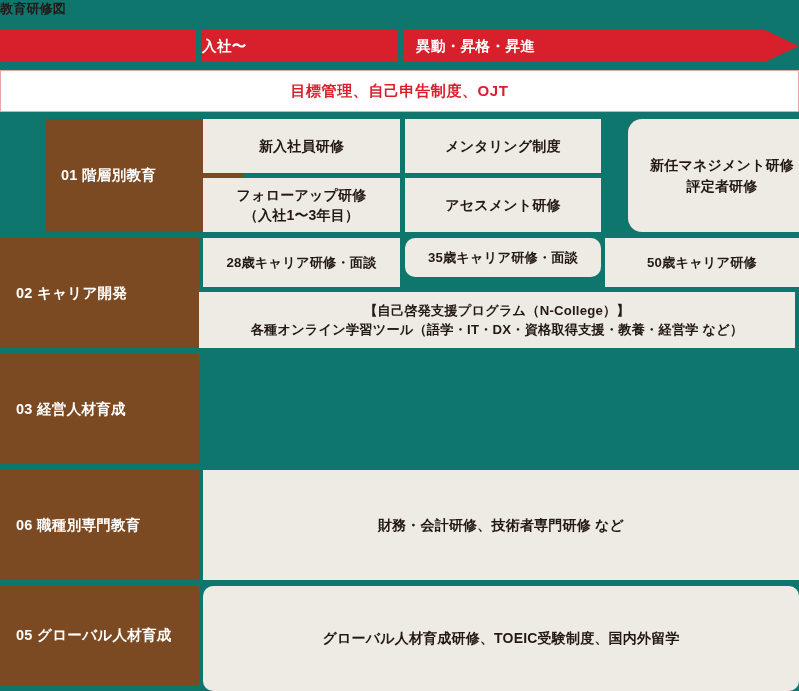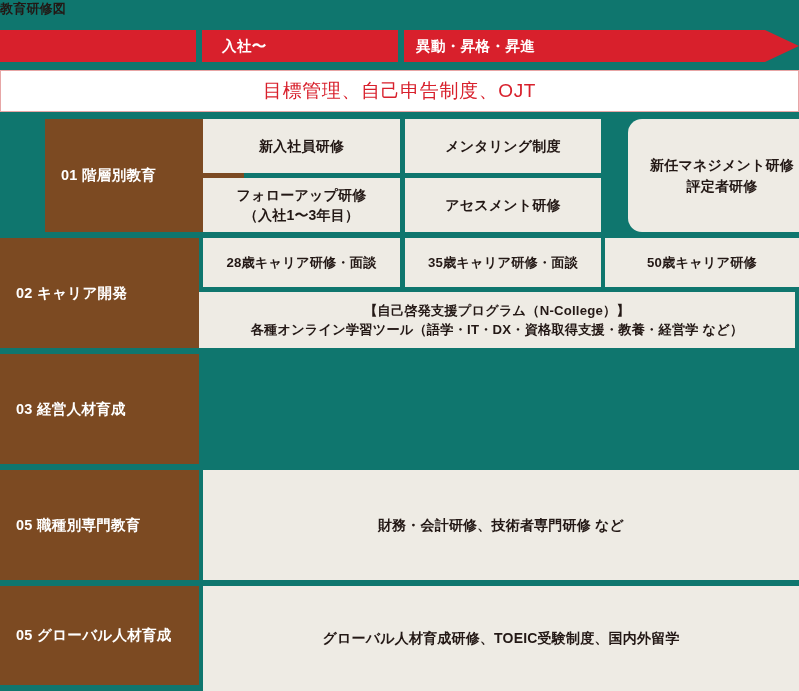--- a/index.html
+++ b/index.html
@@ -52,21 +52,21 @@
     letter-spacing: 0.4px;
     display: flex;
     align-items: center;
     box-sizing: border-box;
     white-space: nowrap;
   }
   .hdr-blank { left: 0px; width: 196px; }
   .hdr-entry {
     left: 202px;
     width: 196px;
-    padding-left: 20px;
+    padding-left: 0;
   }
   .hdr-arrow {
     left: 404px;
     width: 395px;
     padding-left: 12px;
     background: #d8202c;
     -webkit-clip-path: polygon(0 0, calc(100% - 34px) 0, 100% 50%, calc(100% - 34px) 100%, 0 100%);
     clip-path: polygon(0 0, calc(100% - 34px) 0, 100% 50%, calc(100% - 34px) 100%, 0 100%);
   }
 
@@ -78,22 +78,22 @@
     width: 799px;
     height: 42px;
     box-sizing: border-box;
     border: 1px solid #e7a6a6;
     background: #ffffff;
     display: flex;
     align-items: center;
     justify-content: center;
   }
   .ojt-text {
-    font-size: 19px;
-    font-weight: normal;
+    font-size: 15px;
+    font-weight: bold;
     color: #d8202c;
     letter-spacing: 0.6px;
     white-space: nowrap;
   }
 
   
   .label-cell {
     position: absolute;
     left: 0px;
     width: 199px;
@@ -162,35 +162,35 @@
     <div>
       <span class="ln">新任マネジメント研修</span>
       <span class="ln">評定者研修</span>
     </div>
   </div>
 
   <div class="label-cell" style="top:238px; height:110px;">02 キャリア開発</div>
 
   <div class="cell small" style="left:203px; top:238px; width:197px; height:49px;">28歳キャリア研修・面談</div>
 
-  <div class="cell small" style="left:405px; top:238px; width:196px; height:49px;">35歳キャリア研修・面談</div>
+  <div class="cell small" style="left:405px; top:238px; width:196px; height:39px;border-radius:10px;">35歳キャリア研修・面談</div>
 
   <div class="cell small" style="left:605px; top:238px; width:194px; height:49px;">50歳キャリア研修</div>
 
   <div class="cell small" style="left:199px; top:292px; width:596px; height:56px;">
     <div>
       <span class="ln">【自己啓発支援プログラム（N-College）】</span>
       <span class="ln">各種オンライン学習ツール（語学・IT・DX・資格取得支援・教養・経営学 など）</span>
     </div>
   </div>
 
   <div class="label-cell" style="top:354px; height:110px;">03 経営人材育成</div>
 
 
-  <div class="label-cell" style="top:470px; height:110px;">05 職種別専門教育</div>
+  <div class="label-cell" style="top:470px; height:110px;">06 職種別専門教育</div>
 
   <div class="cell" style="left:203px; top:470px; width:596px; height:110px;">財務・会計研修、技術者専門研修 など</div>
 
   <div class="label-cell" style="top:586px; height:99px;">05 グローバル人材育成</div>
 
-  <div class="cell" style="left:203px; top:586px; width:596px; height:105px;">グローバル人材育成研修、TOEIC受験制度、国内外留学</div>
+  <div class="cell" style="left:203px; top:586px; width:596px; height:105px;border-radius:10px;">グローバル人材育成研修、TOEIC受験制度、国内外留学</div>
 
 </div>
 
 </body></html>

